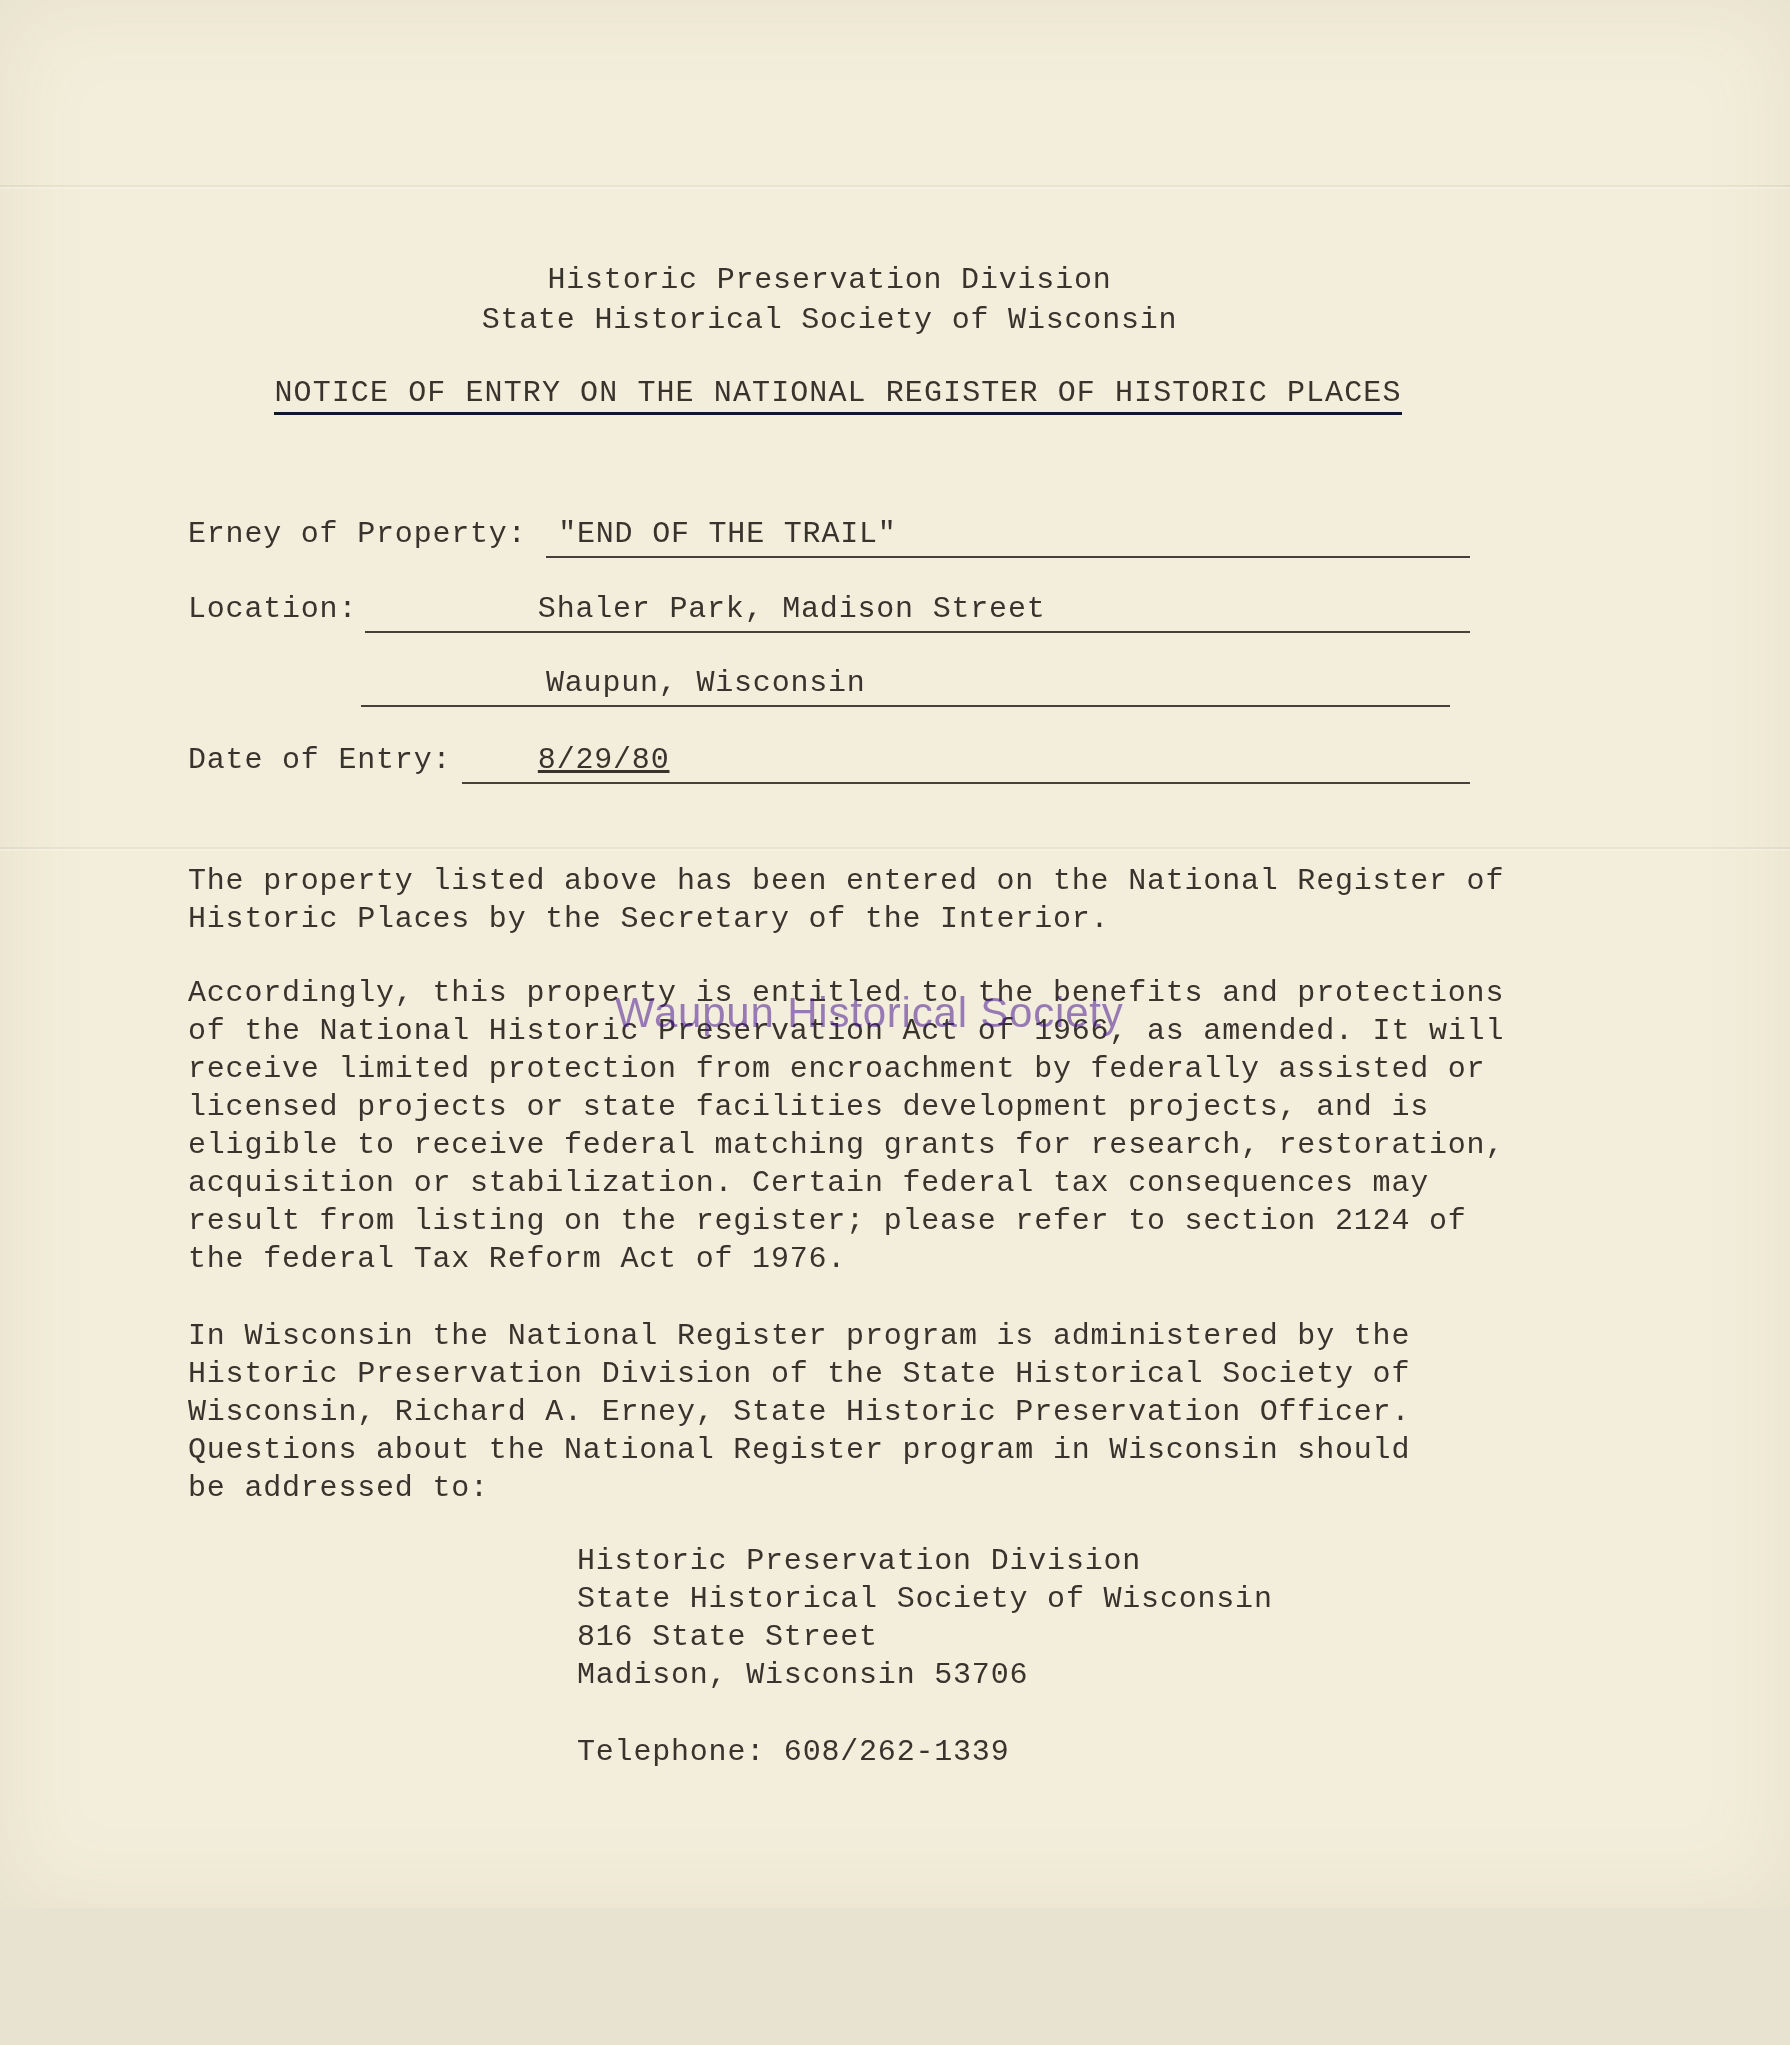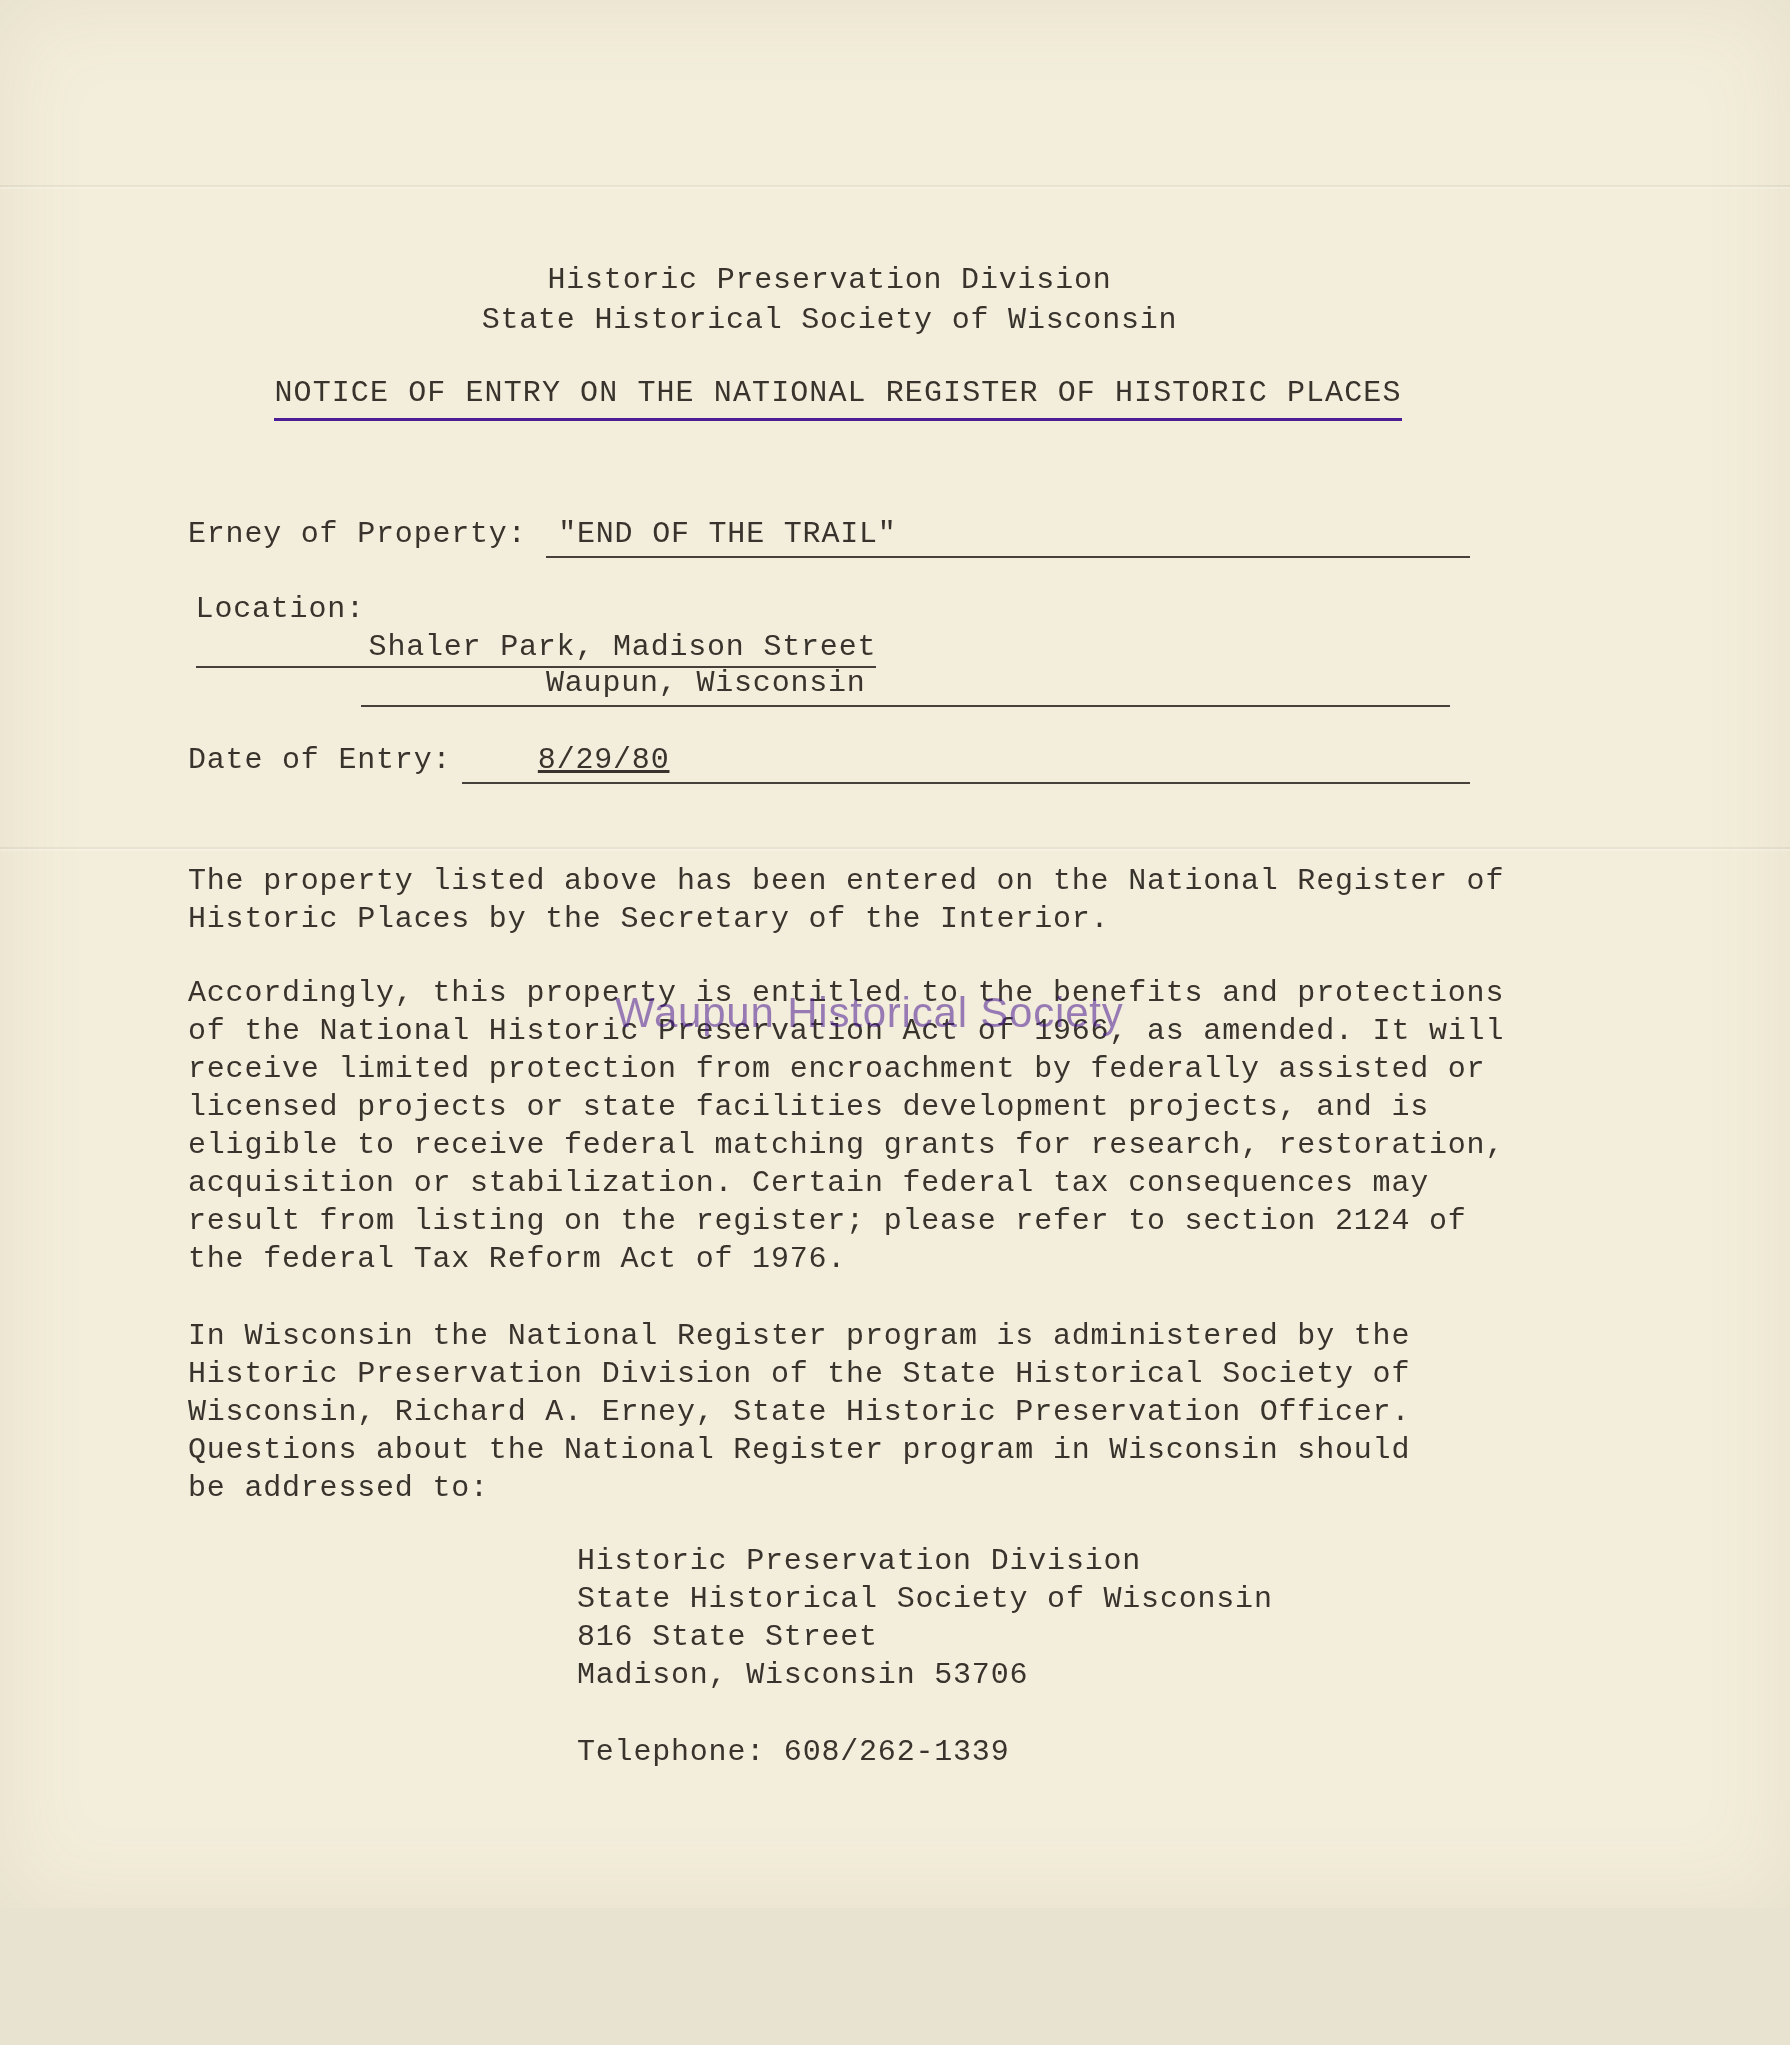--- a/index.html
+++ b/index.html
@@ -37,22 +37,21 @@
     text-align: center;
   }
   .doc-title-wrap {
     position: absolute;
     left: 174px;
     width: 1311px;
     text-align: center;
   }
   .doc-title {
     display: inline-block;
-    border-bottom: 3px solid #4c1d95;
-    padding-bottom: 6px;
+    border-bottom: 3px solid #0f172a;
     letter-spacing: 1.1px;
     margin-left: 17px;
   }
   .field-row {
     position: absolute;
     left: 188px;
     right: 321px;
     display: flex;
     align-items: baseline;
     height: 44px;
@@ -112,21 +111,21 @@
     <span class="doc-title">NOTICE OF ENTRY ON THE NATIONAL REGISTER OF HISTORIC PLACES</span>
   </div>
 
   <div class="field-row" style="top: 515px;">
     <span class="flabel">Erney of Property:</span>
     <span class="fline" style="padding-left: 12px; margin-left: 19.7px;">
       <span>"END OF THE TRAIL"</span>
     </span>
   </div>
 
-  <div class="field-row" style="top: 590px; flex-direction: column;">
+  <div class="field-row" style="top: 590px;">
     <span class="flabel">Location:</span>
     <span class="fline" style="padding-left: 173px; margin-left: 7.6px;">
       <span>Shaler Park, Madison Street</span>
     </span>
   </div>
 
   <div class="field-row" style="top: 664px; left: 361px; right: 341px;">
     <span class="fline" style="padding-left: 185px;">
       <span>Waupun, Wisconsin</span>
     </span>

